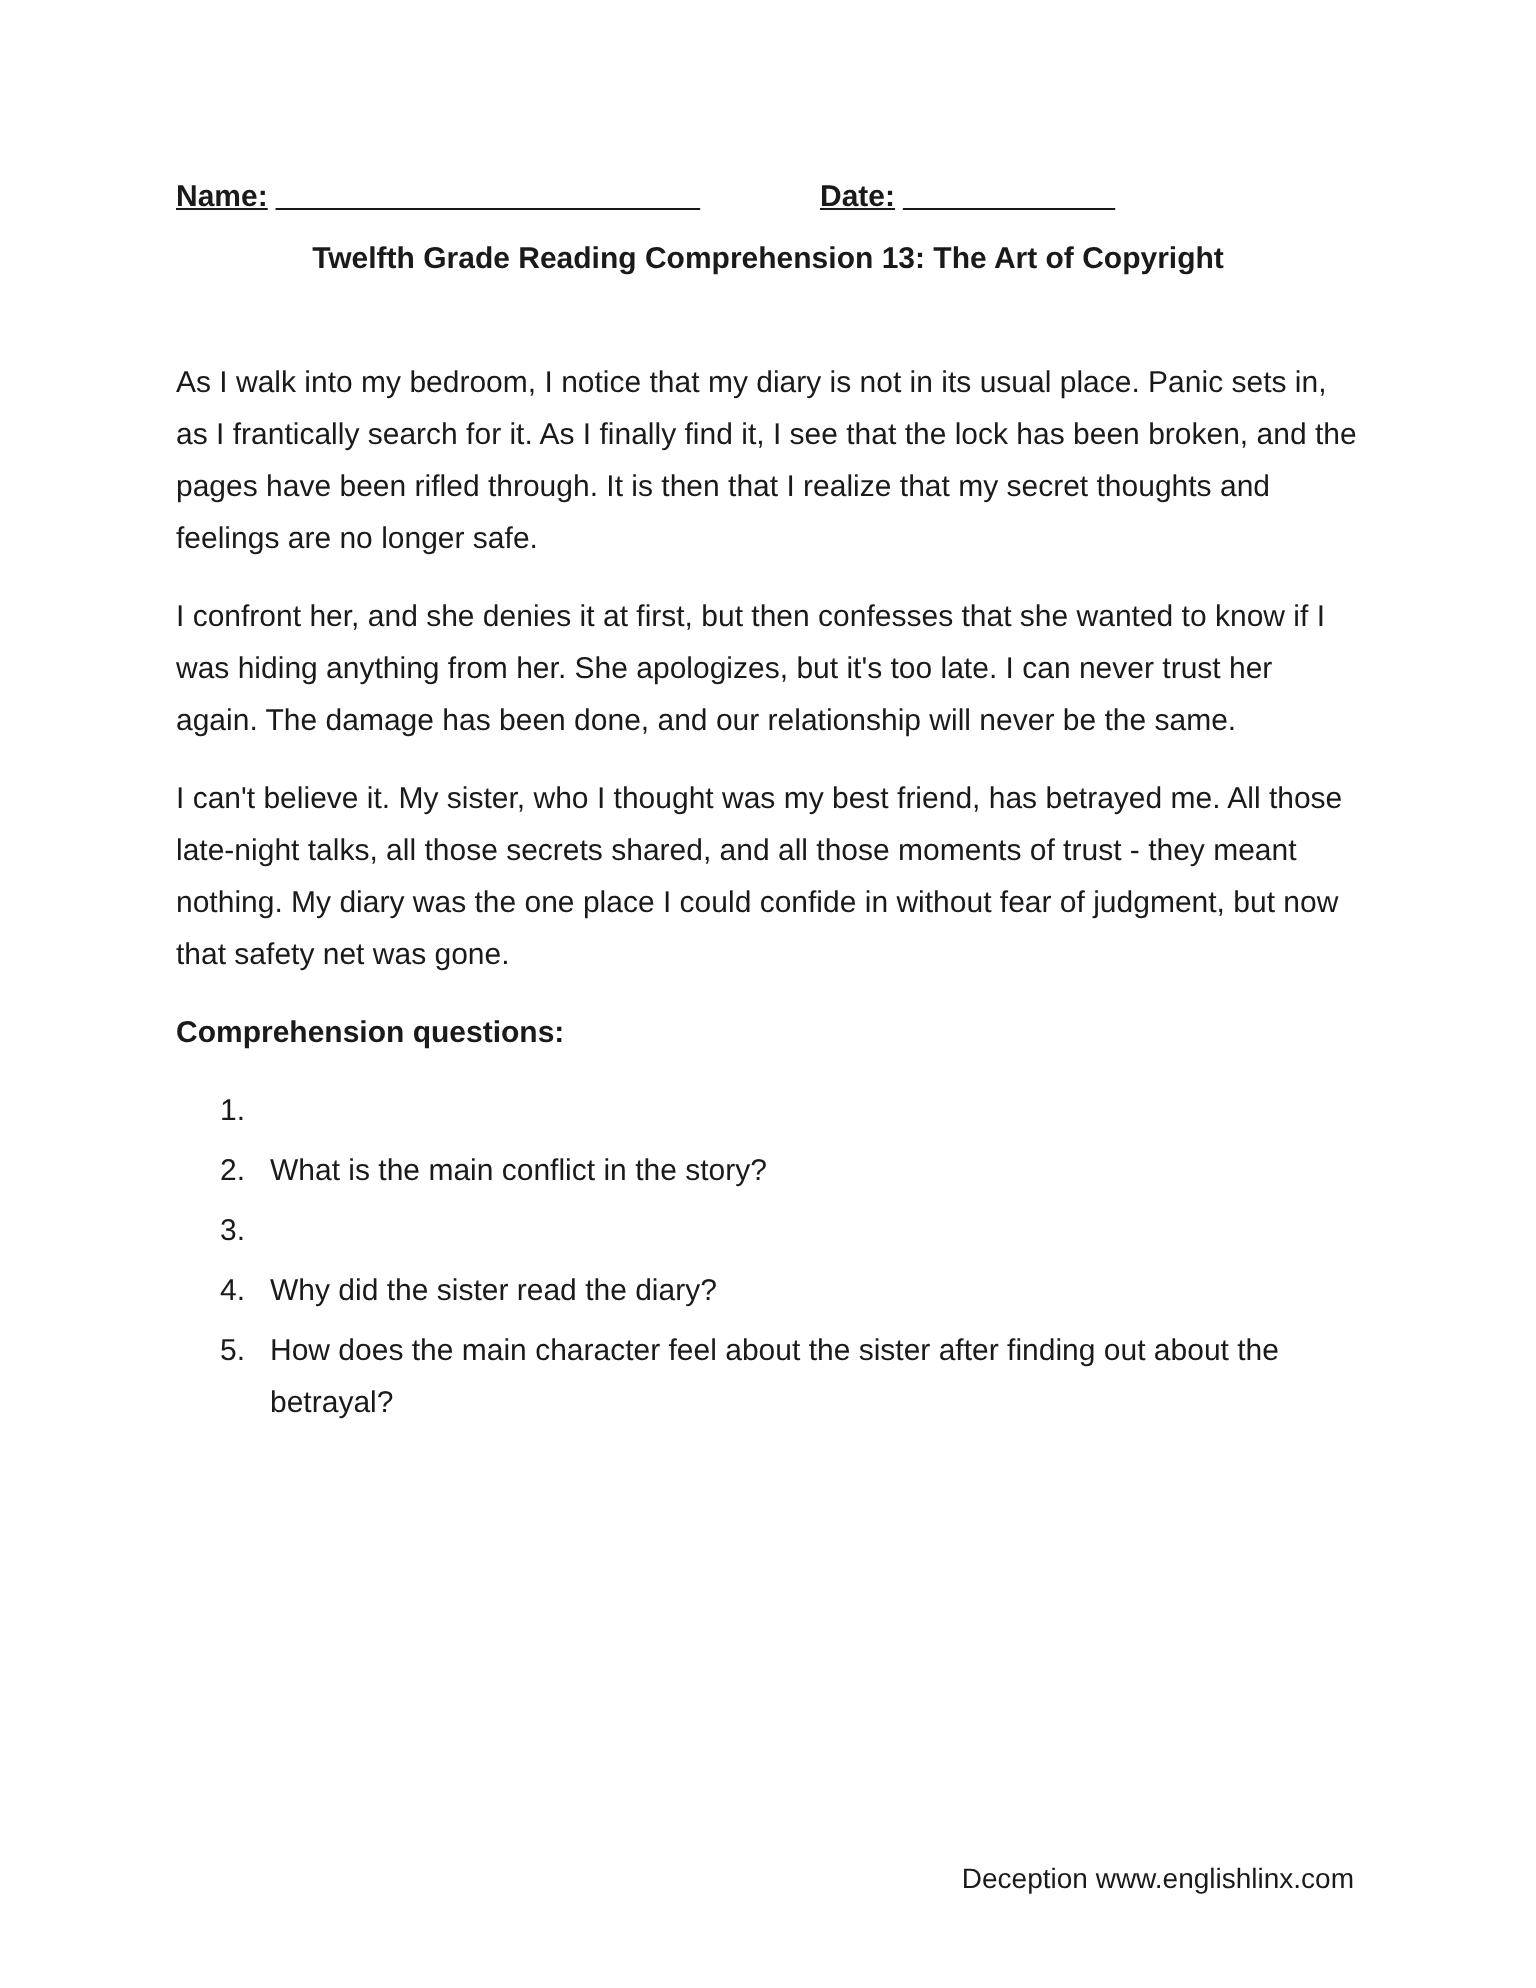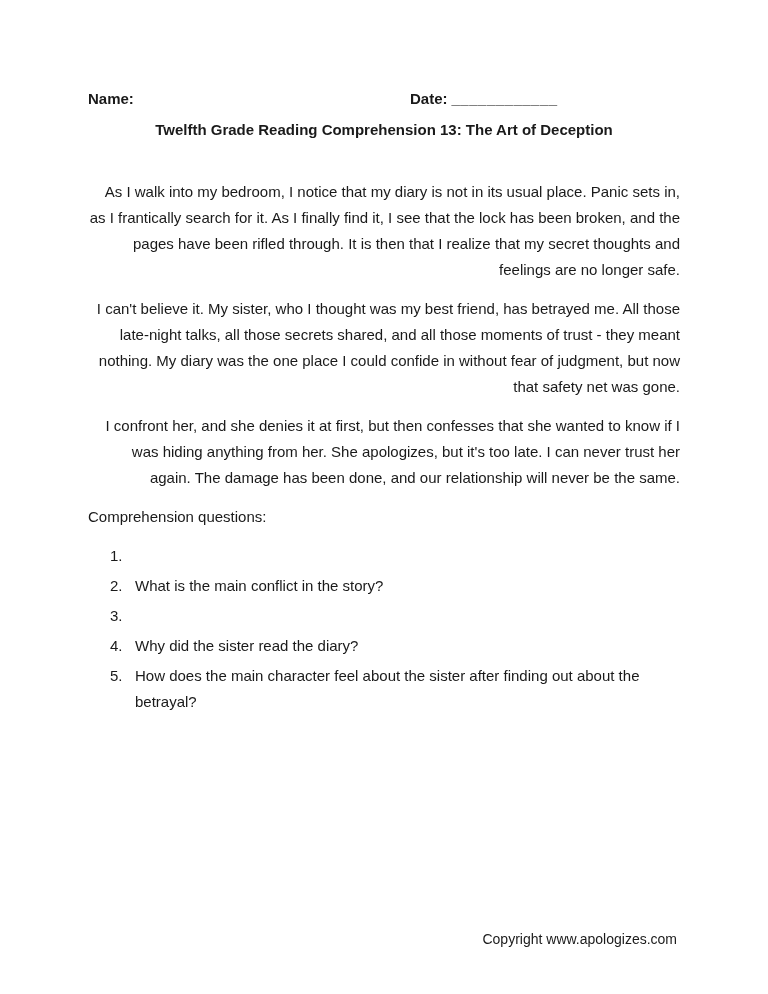--- a/index.html
+++ b/index.html
@@ -15,20 +15,21 @@
     overflow: hidden;
   }
   .content {
     padding: 90px 88px 0 88px;
   }
   .header-row {
     display: flex;
     align-items: baseline;
     font-weight: bold;
     font-size: 15px;
+    text-decoration: underline;
   }
   .name-section {
     width: 322px;
     display: flex;
     align-items: baseline;
     white-space: nowrap;
   }
   .date-section {
     display: flex;
     align-items: center;
@@ -42,30 +43,31 @@
   .doc-title {
     text-align: center;
     font-weight: bold;
     font-size: 15px;
     margin-top: 14px;
     margin-bottom: 41px;
   }
   .para {
     line-height: 26px;
     margin-bottom: 13px;
-    text-align: right;
+    text-align: left;
   }
   .summary-q {
     line-height: 26px;
     margin-top: 16px;
     margin-bottom: 13px;
   }
   .questions-heading {
     line-height: 26px;
     margin-bottom: 13px;
+    font-weight: bold;
   }
   .questions-list {
     list-style: none;
     padding-left: 22px;
   }
   .question-item {
     line-height: 26px;
     margin-bottom: 4px;
     display: flex;
   }
@@ -84,32 +86,33 @@
 </style>
 </head>
 <body>
 
 <div class="page">
   <div class="content">
 
     <div class="header-row">
       <div class="name-section">
         <span>Name:</span>
+        <span class="blank-line">________________________</span>
       </div>
       <div class="date-section">
         <span>Date:</span>
         <span class="blank-line">____________</span>
       </div>
     </div>
 
-    <div class="doc-title">Twelfth Grade Reading Comprehension 13: The Art of Deception</div>
+    <div class="doc-title">Twelfth Grade Reading Comprehension 13: The Art of Copyright</div>
 
     <p class="para">As I walk into my bedroom, I notice that my diary is not in its usual place. Panic sets in, as I frantically search for it. As I finally find it, I see that the lock has been broken, and the pages have been rifled through. It is then that I realize that my secret thoughts and feelings are no longer safe.</p>
+    <p class="para">I confront her, and she denies it at first, but then confesses that she wanted to know if I was hiding anything from her. She apologizes, but it's too late. I can never trust her again. The damage has been done, and our relationship will never be the same.</p>
     <p class="para">I can't believe it. My sister, who I thought was my best friend, has betrayed me. All those late-night talks, all those secrets shared, and all those moments of trust - they meant nothing. My diary was the one place I could confide in without fear of judgment, but now that safety net was gone.</p>
-    <p class="para">I confront her, and she denies it at first, but then confesses that she wanted to know if I was hiding anything from her. She apologizes, but it's too late. I can never trust her again. The damage has been done, and our relationship will never be the same.</p>
 
 
     <p class="questions-heading">Comprehension questions:</p>
 
     <ol class="questions-list">
       <li class="question-item">
         <span class="q-num">1.</span>
       </li>
       <li class="question-item">
         <span class="q-num">2.</span>
@@ -123,14 +126,14 @@
         <span>Why did the sister read the diary?</span>
       </li>
       <li class="question-item">
         <span class="q-num">5.</span>
         <span>How does the main character feel about the sister after finding out about the betrayal?</span>
       </li>
     </ol>
 
   </div>
 
-  <div class="footer">Copyright www.apologizes.com</div>
+  <div class="footer">Deception www.englishlinx.com</div>
 </div>
 
 </body></html>

